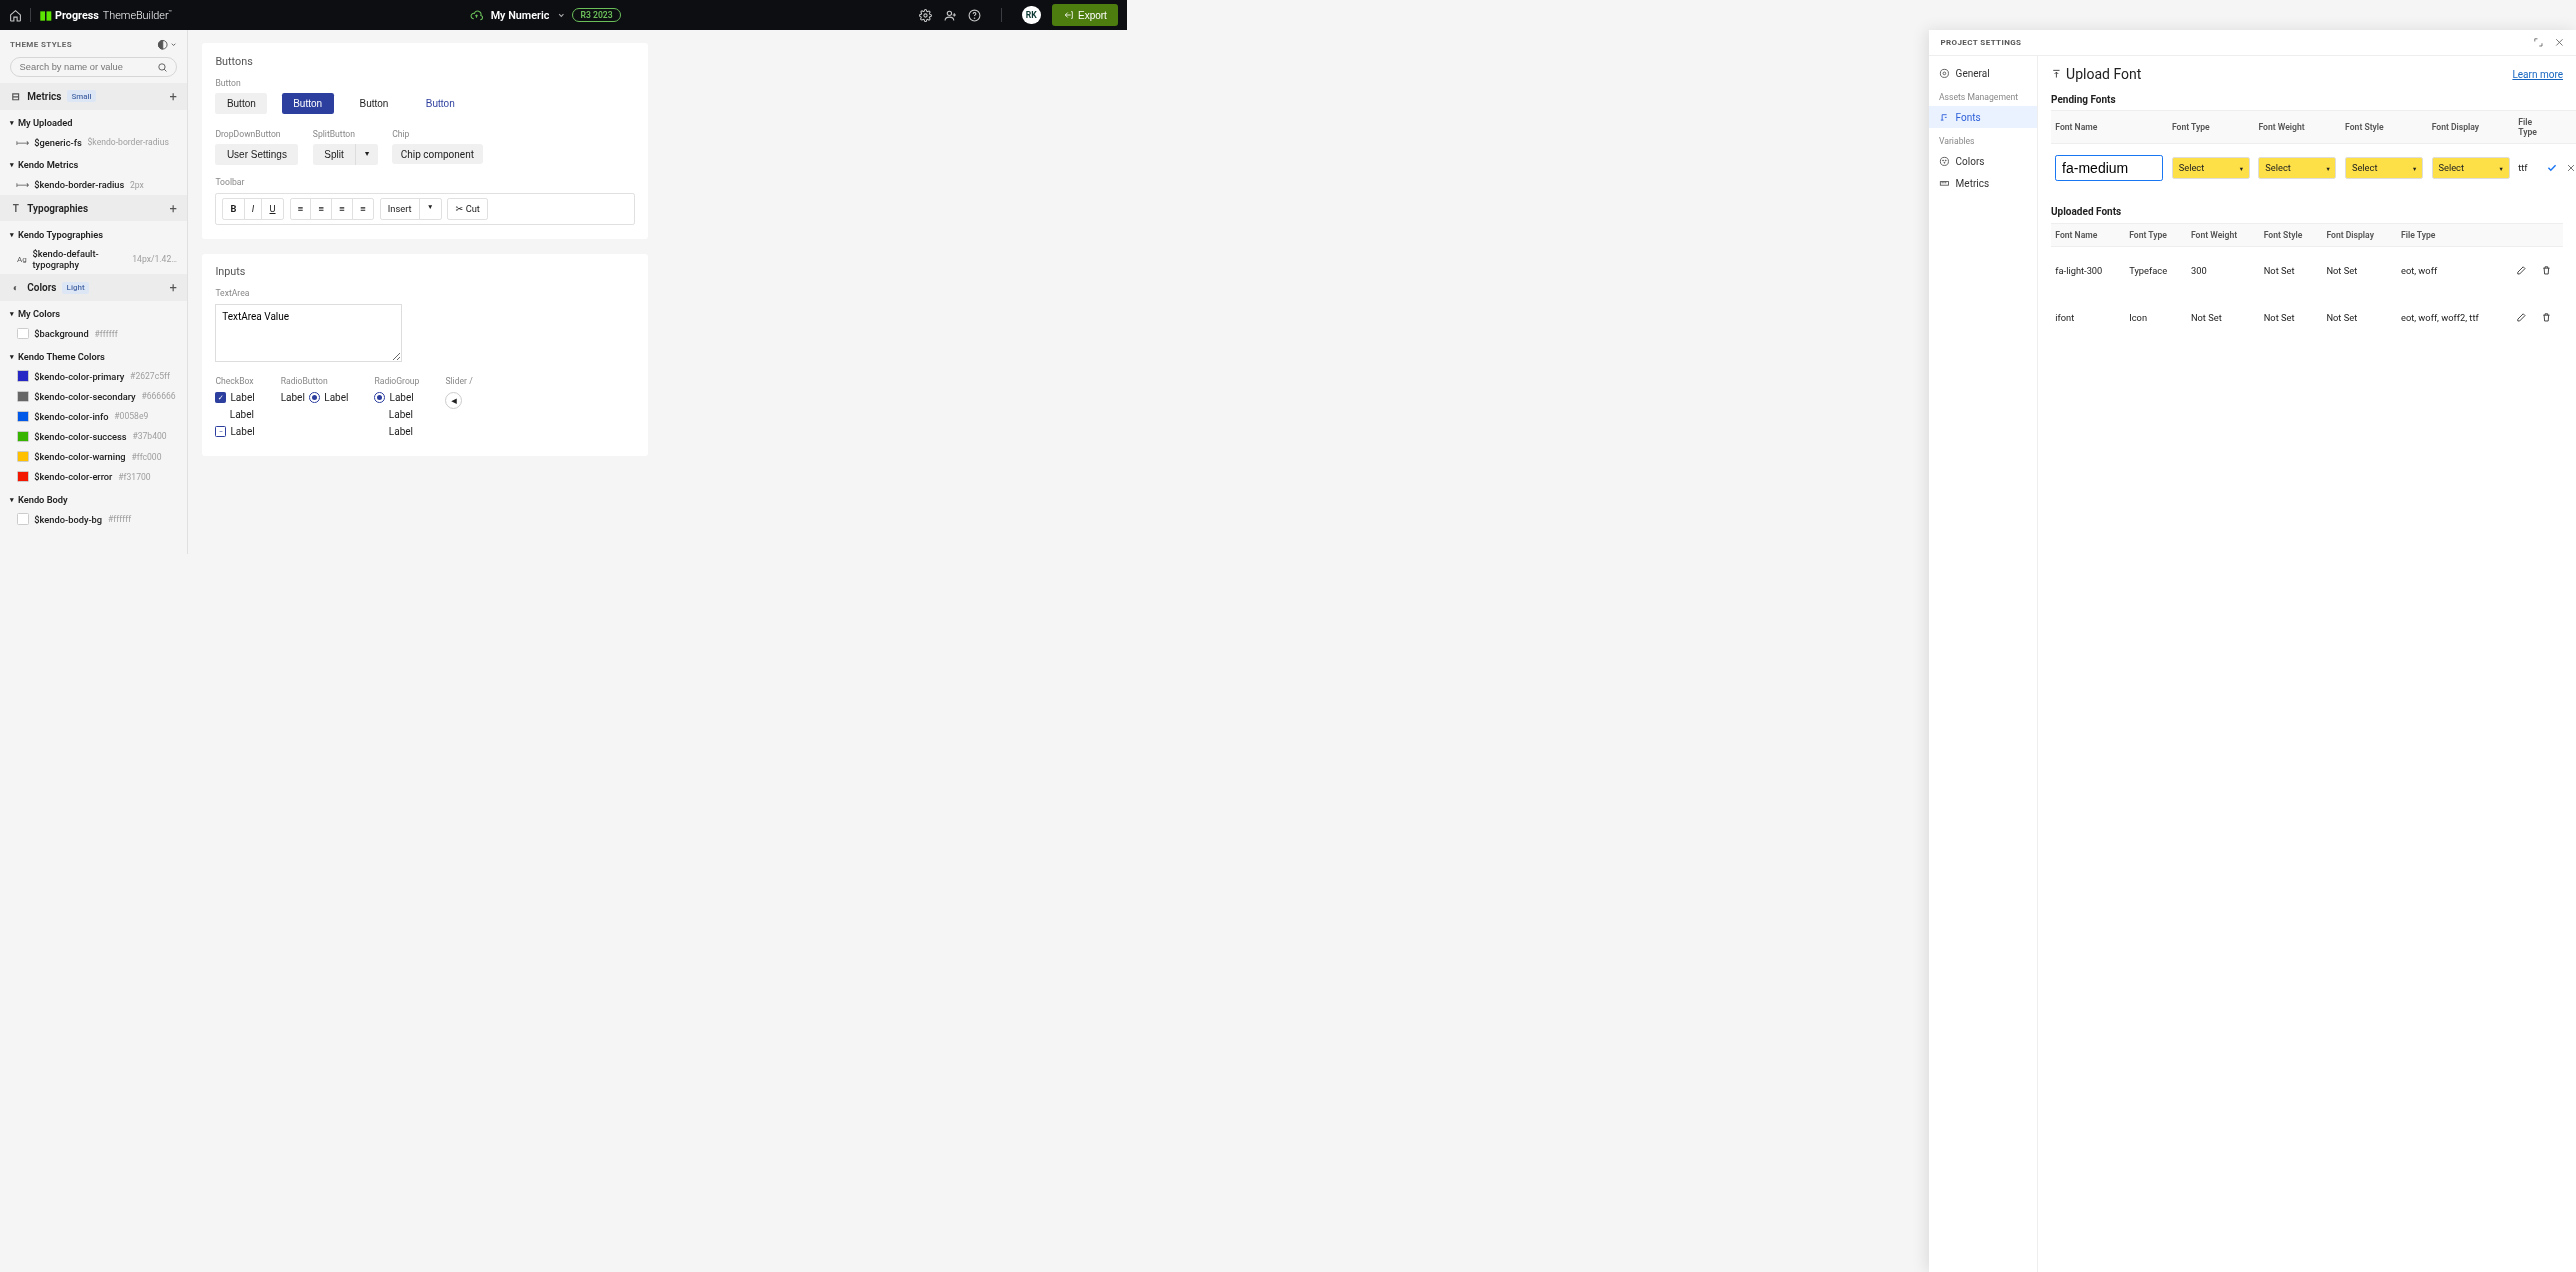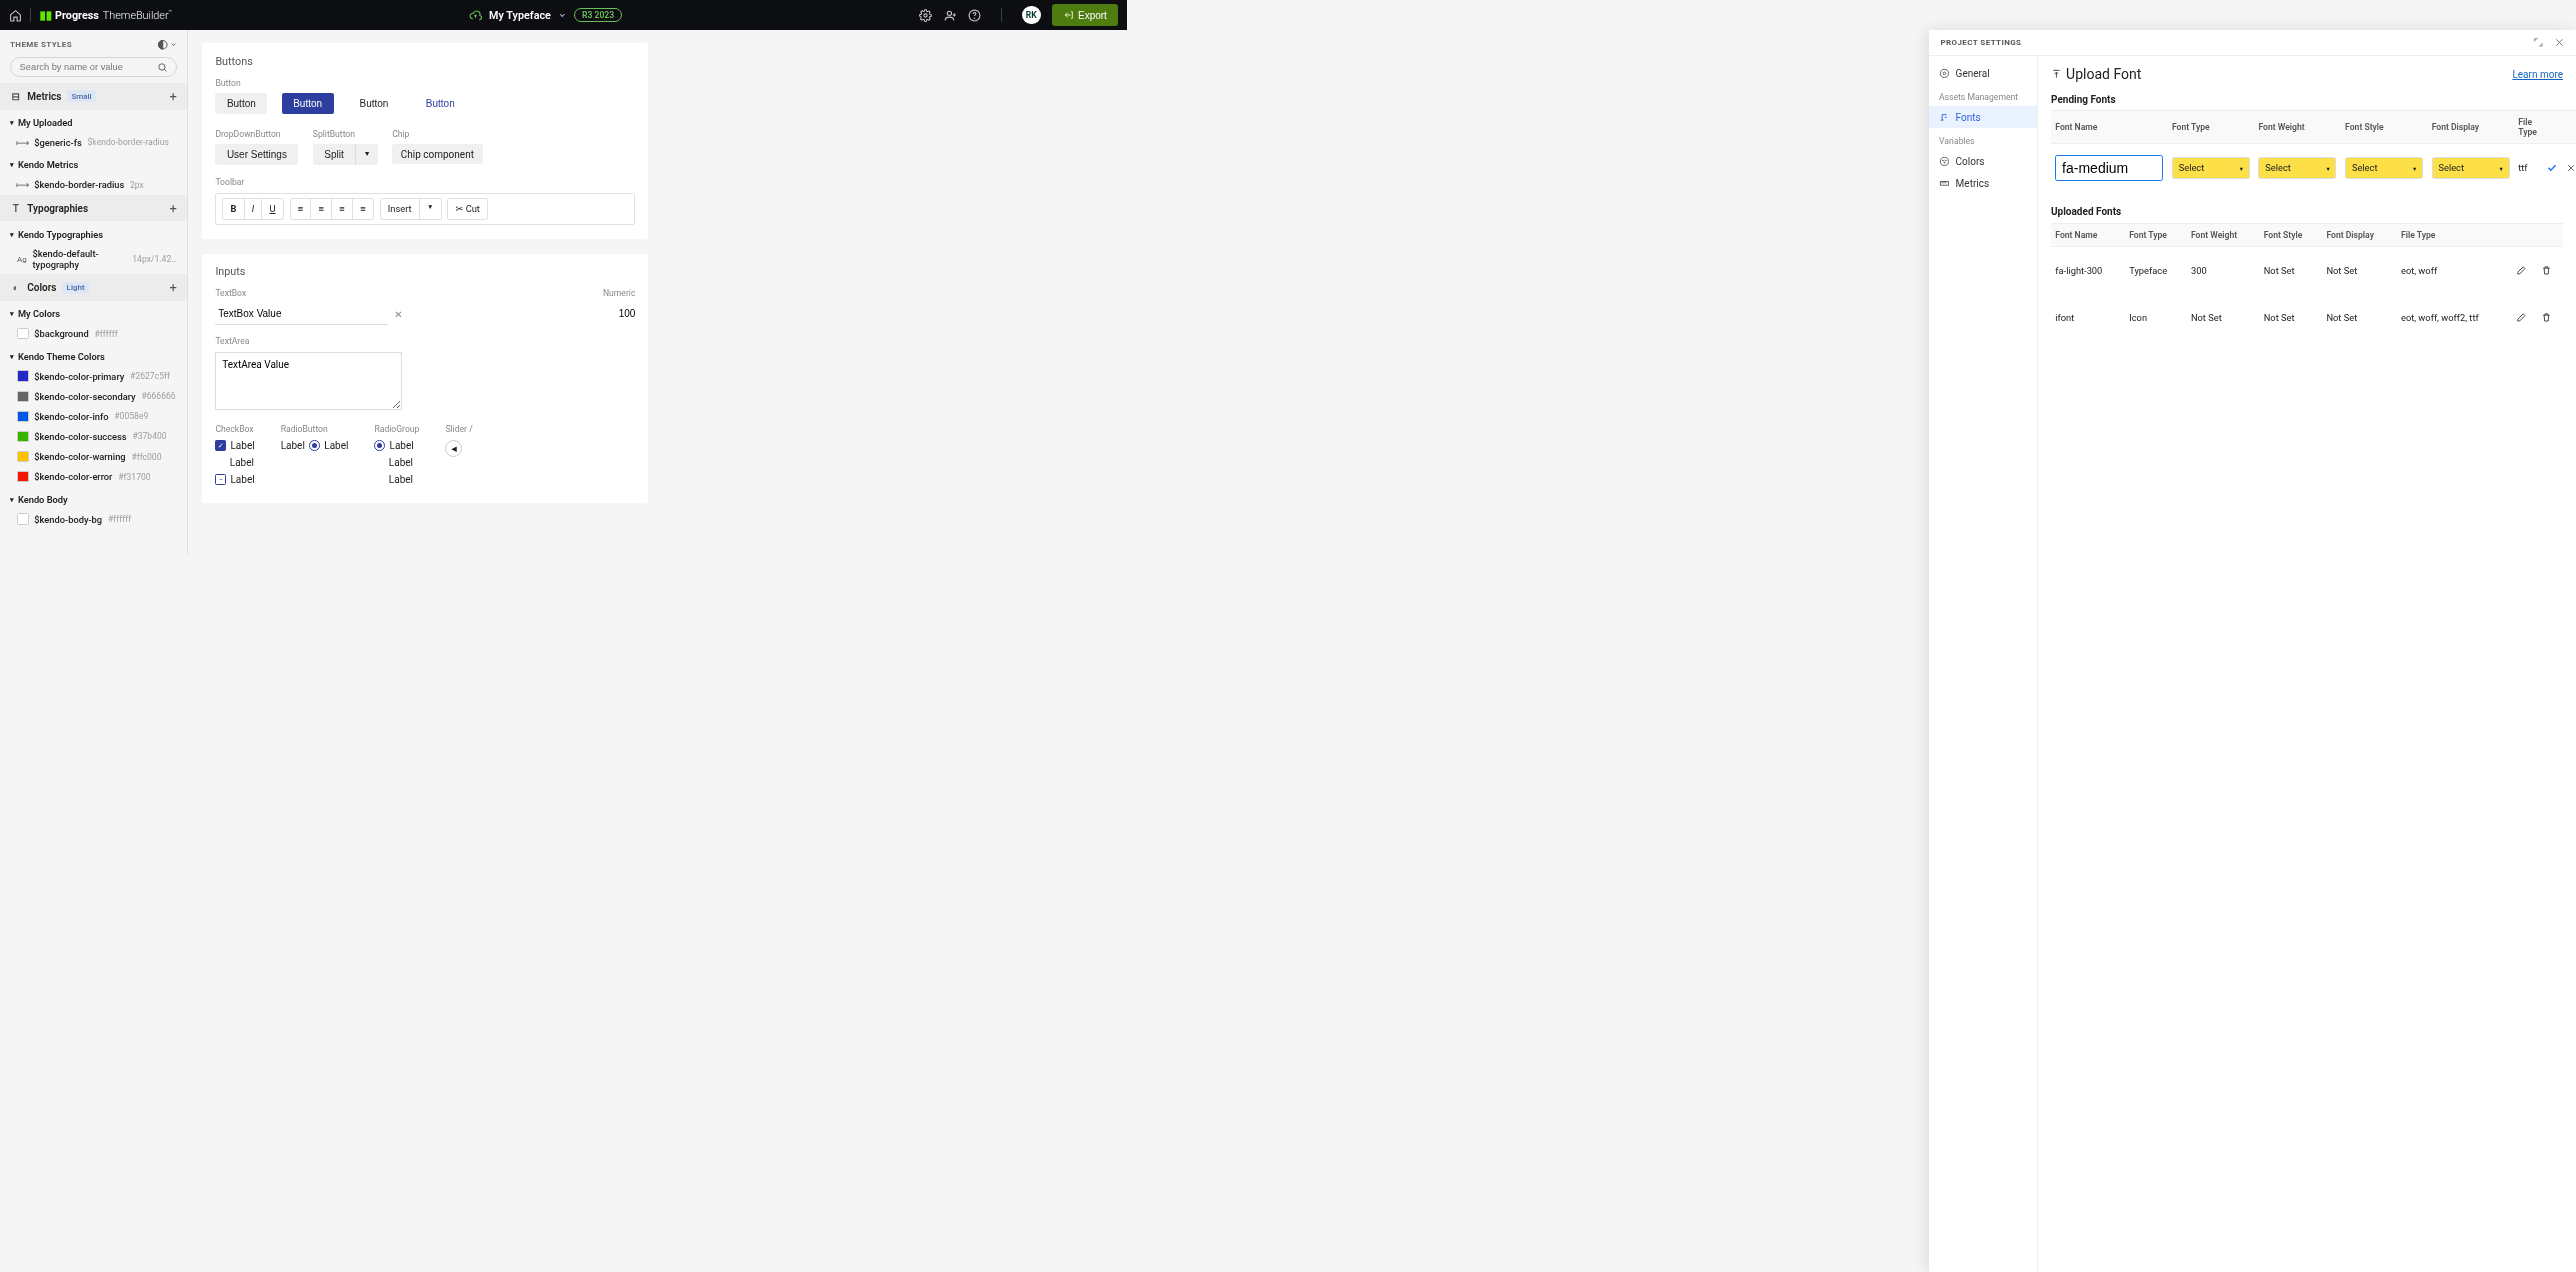--- a/index.html
+++ b/index.html
@@ -159,21 +159,21 @@
     <span class="prog-mark">▮▮</span>
     <span><b>Progress</b><span class="tb">&nbsp;ThemeBuilder<sup style="font-size:5.8px">™</sup></span></span>
   </div>
   <div class="center">
     <span class="cloud-ic">
       <svg width="13" height="13" viewBox="0 0 24 24" fill="none" stroke="#6bbf59" stroke-width="2">
           <path d="M7 18a5 5 0 1 1 1-9.9A6 6 0 0 1 20 12a4 4 0 0 1-1 7.9"></path>
           <path d="M12 11v5m0-5l-2 2m2-2l2 2"></path>
         </svg>
     </span>
-    <span class="proj-name">My Typeface</span>
+    <span class="proj-name">My Numeric</span>
     <span class="chev">
       <svg width="8.6" height="8.6" viewBox="0 0 24 24" fill="none" stroke="#aaa" stroke-width="3">
           <path d="M6 9l6 6 6-6"></path>
         </svg>
     </span>
     <span class="badge-pill">R3 2023</span>
   </div>
   <div class="right">
     <span class="ic-btn">
       <svg width="13" height="13" viewBox="0 0 24 24" fill="none" stroke="#c8c8c8" stroke-width="2">
@@ -386,33 +386,20 @@
           <span class="tb-b" style="font-size:6.5px">▼</span>
         </div>
         <div class="tb-grp">
           <span class="tb-b">✂ <span>Cut</span></span>
         </div>
       </div>
     </div>
 
     <div class="sect" style="padding-bottom:7.2px;">
       <h3>Inputs</h3>
-      <div class="cg">
-        <div class="cg-col" style="flex:1">
-          <span class="cg-lbl">TextBox</span>
-          <div class="txtbox-wrap">
-            <input class="txtbox" value="TextBox Value" style="">
-            <span class="txtbox-x">✕</span>
-          </div>
-        </div>
-        <div class="cg-col" style="text-align:right">
-          <span class="cg-lbl">Numeric</span>
-          <input class="nbox" value="100" style="">
-        </div>
-      </div>
       <div class="cg-col" style="margin-bottom:14.4px">
         <span class="cg-lbl">TextArea</span>
         <textarea class="txtarea" style="">TextArea Value</textarea>
       </div>
       <div class="cg" style="gap:26px">
         <div class="cg-col">
           <span class="cg-lbl">CheckBox</span>
           <div class="check">
               <span class="cb on">✓</span>
               <span>Label</span>

